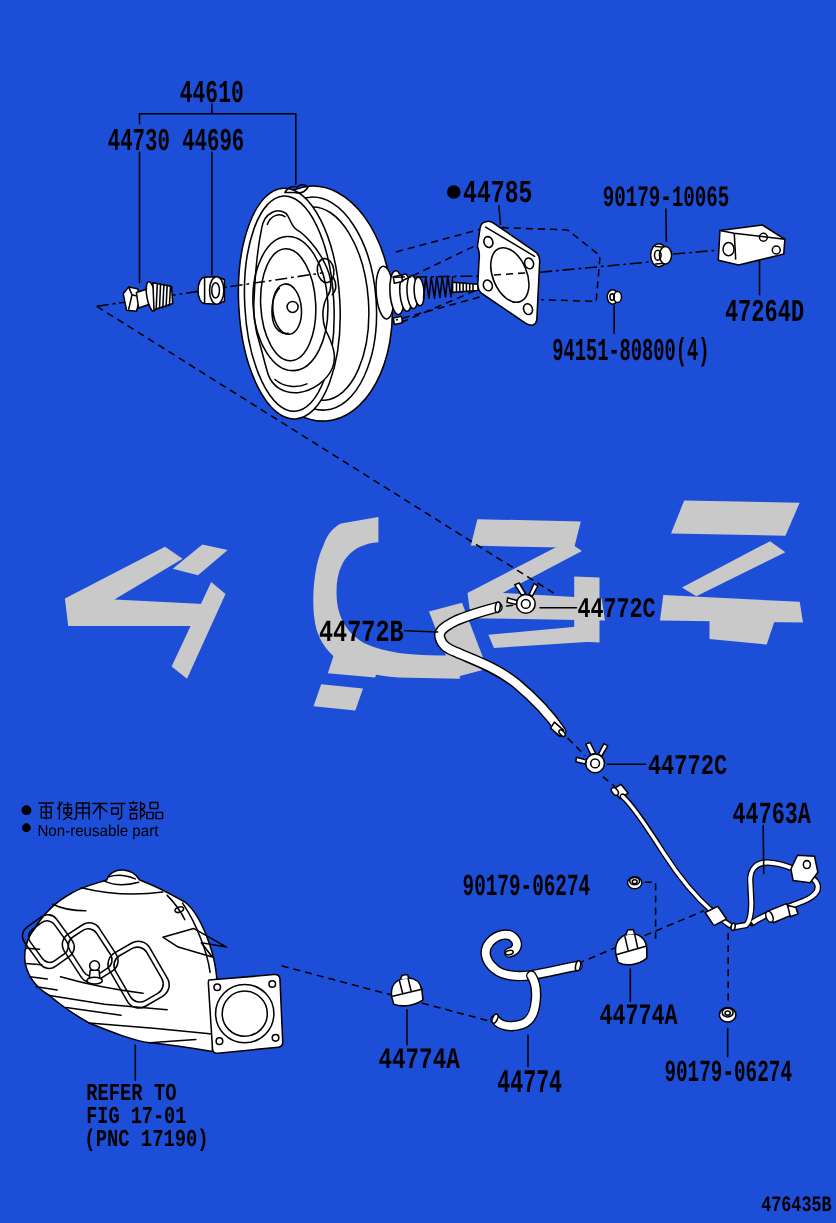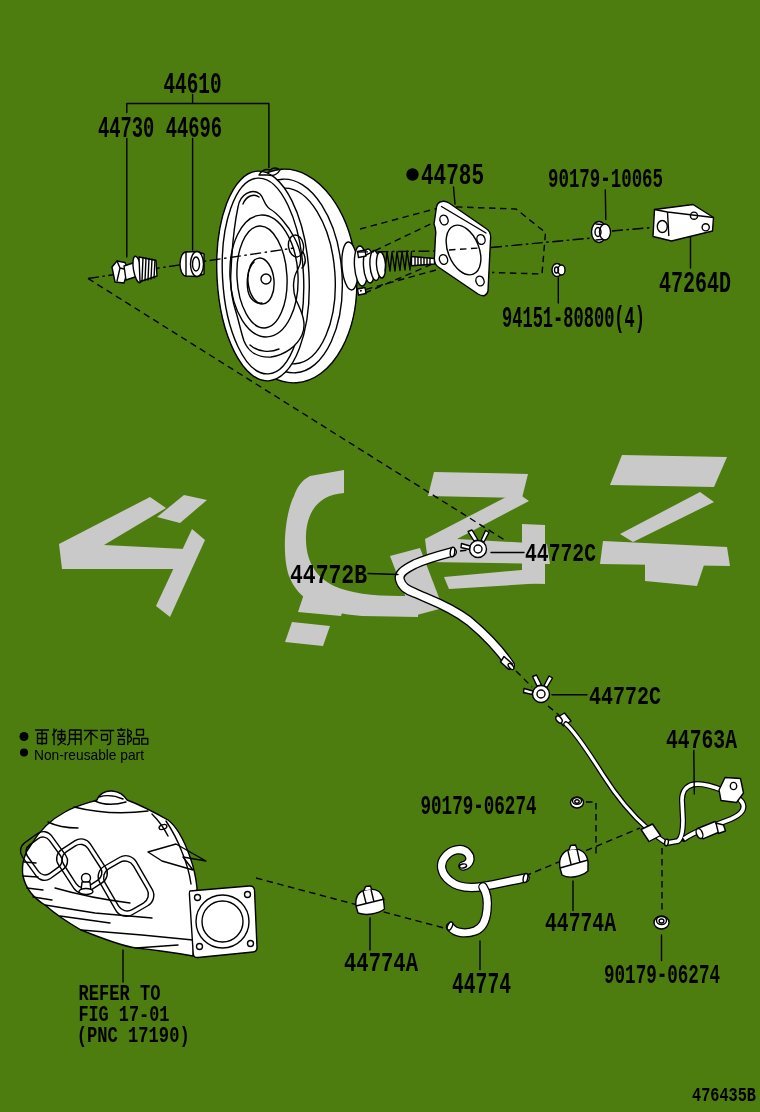--- a/index.html
+++ b/index.html
@@ -1,16 +1,16 @@
 <!DOCTYPE html>
 <html><head>
 <meta charset="utf-8">
 <style>
   html,body{margin:0;padding:0;background:#fff;}
-  #page{position:relative;width:760px;height:1112px;background:#4d7c0f;overflow:hidden;}
+  #page{position:relative;width:760px;height:1112px;background:#1d4ed8;overflow:hidden;}
   .k{stroke:#000;stroke-width:1.4;fill:none;stroke-linejoin:round;stroke-linecap:round;}
   .kw{stroke:#000;stroke-width:1.4;fill:#fff;stroke-linejoin:round;}
   .d{stroke:#000;stroke-width:1.4;fill:none;stroke-dasharray:6.5,4.5;stroke-linecap:butt;}
   .wm{fill:#c9c9c9;}
   text{font-family:"Liberation Mono",monospace;font-weight:bold;fill:#000;}
   .rg{font-family:"Liberation Sans",sans-serif;font-weight:normal;}
 </style>
 </head>
 <body>
 <div id="page">

